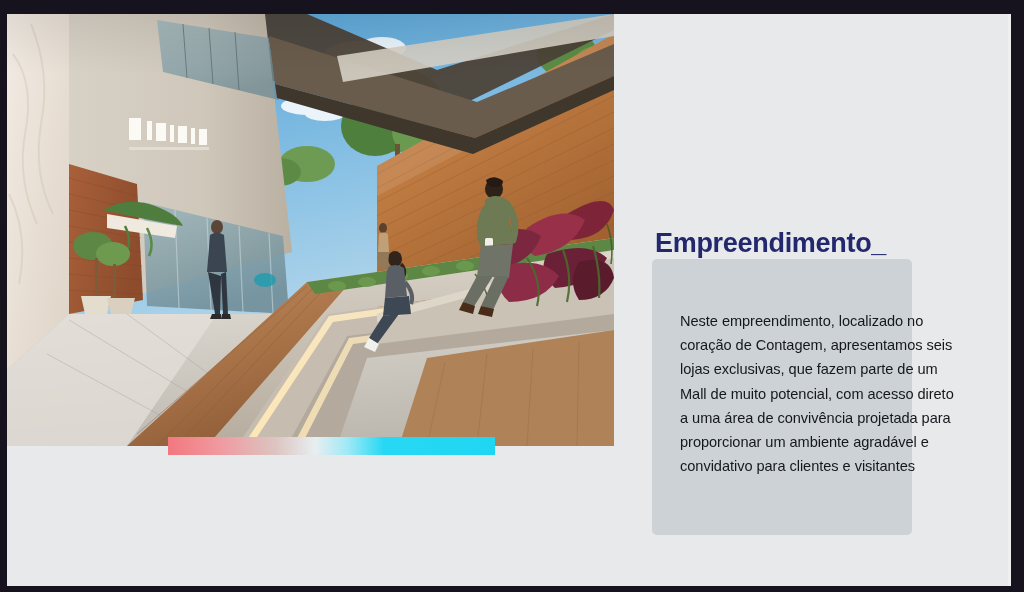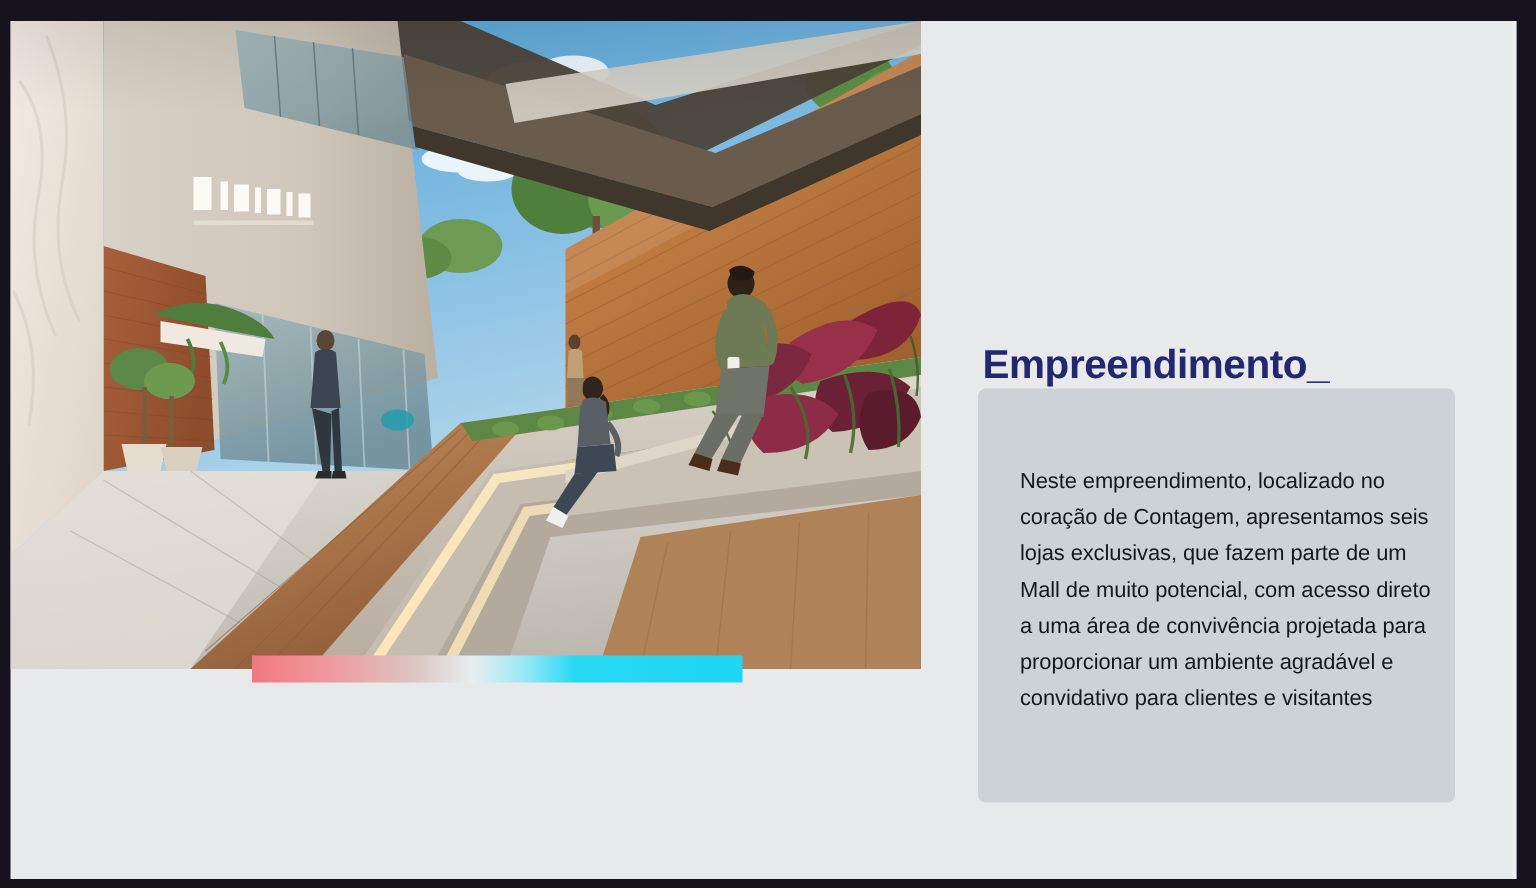--- a/index.html
+++ b/index.html
@@ -77,21 +77,21 @@
     letter-spacing: -0.3px;
     color: #23286e;
     white-space: nowrap;
     margin-top: 28px;
   }
 
   .info-card {
     position: absolute;
     left: 4px;
     top: 245px;
-    width: 318px;
+    width: 260px;
     height: 276px;
     background: #cdd2d7;
     border-radius: 5px;
   }
 
   .info-card-text {
     position: absolute;
     left: 28px;
     top: 50px;
     width: 276px;

